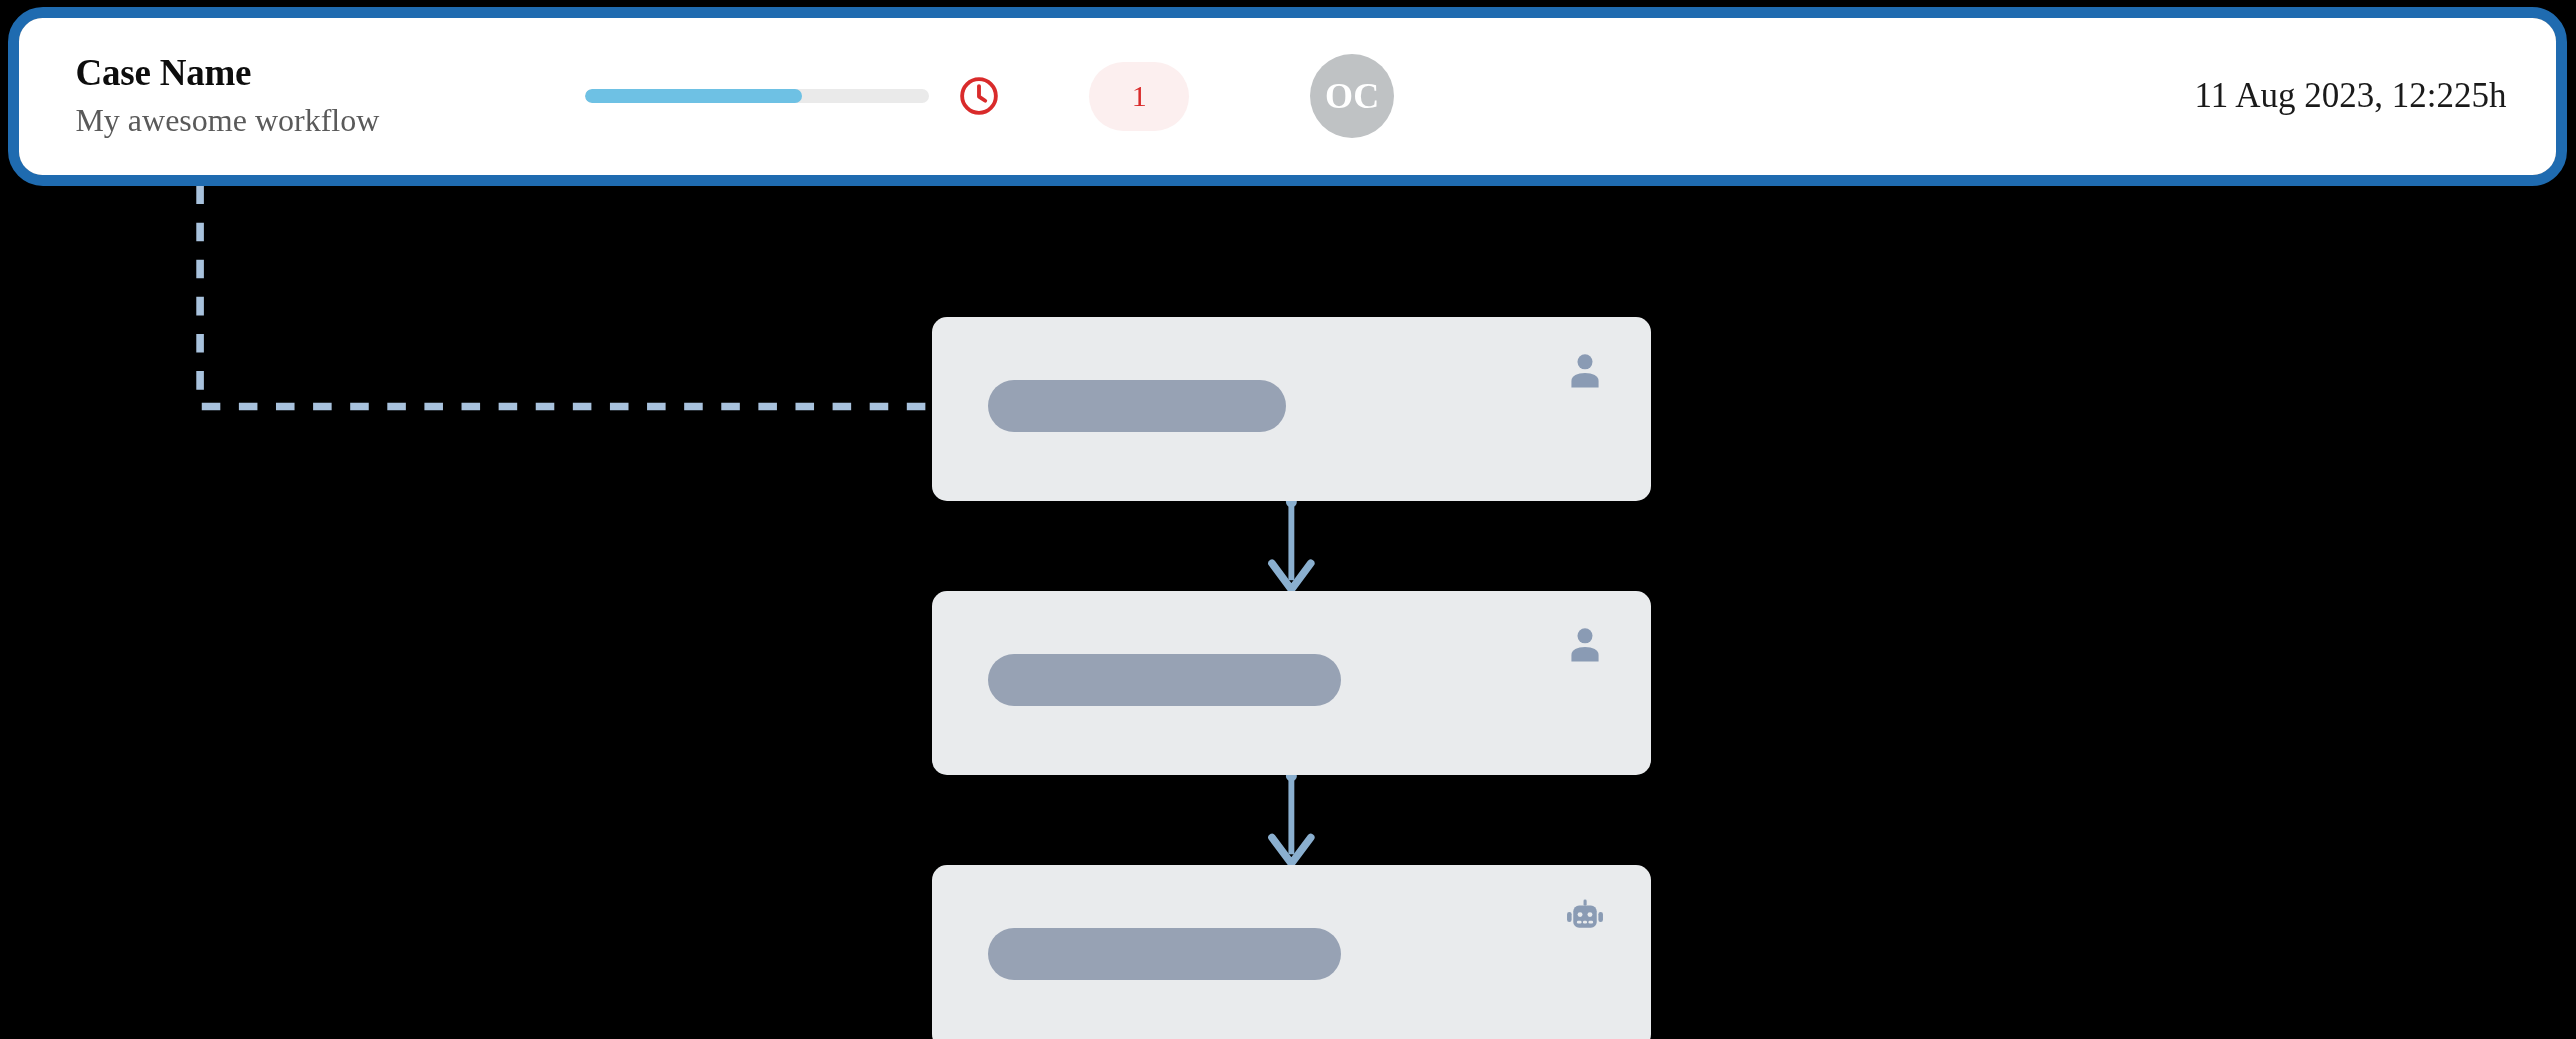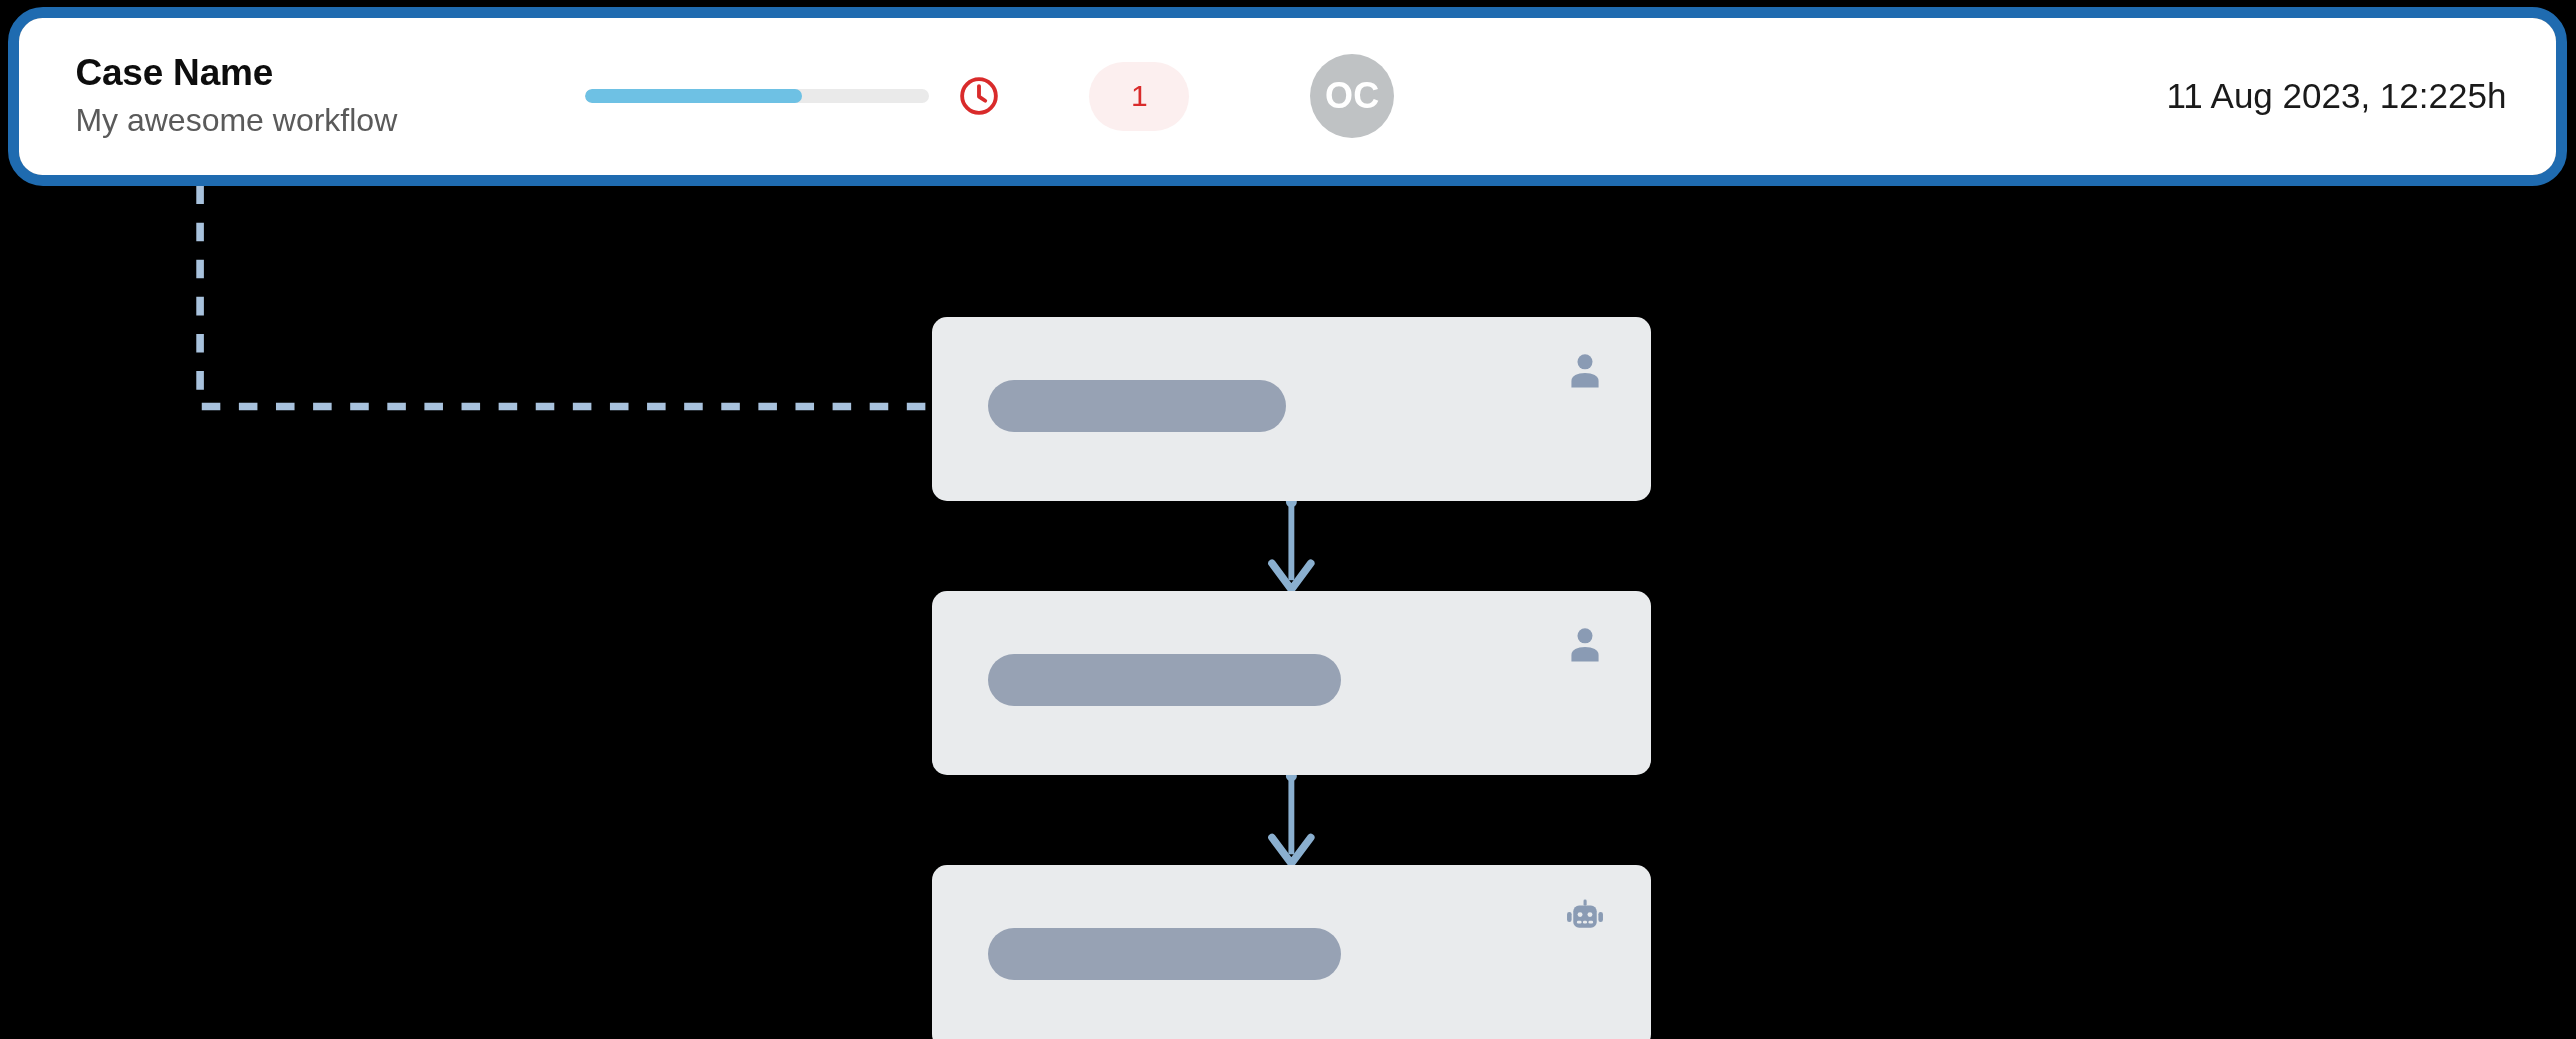--- a/index.html
+++ b/index.html
@@ -28,20 +28,21 @@
     position: absolute;
     left: 8.4px;
     top: 6.7px;
     width: 2559px;
     height: 179px;
     box-sizing: border-box;
     border: 11.8px solid #1f6bb0;
     border-radius: 35px;
     background: #737373;
     padding: 0;
+    font-family: Liberation Serif, serif;
   }
   #case-header {
     position: absolute;
     inset: 0;
     background: #ffffff;
     border-radius: 23.6px;
     display: flex;
     align-items: center;
     box-sizing: border-box;
     padding: 0 35px 0 56px;

